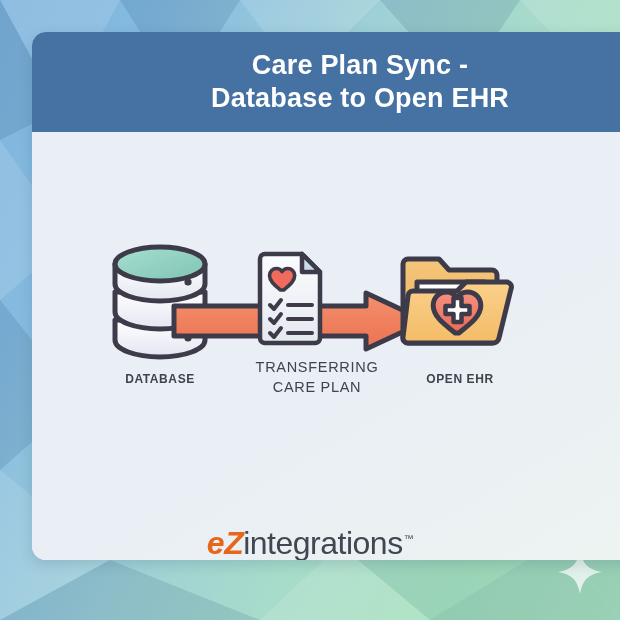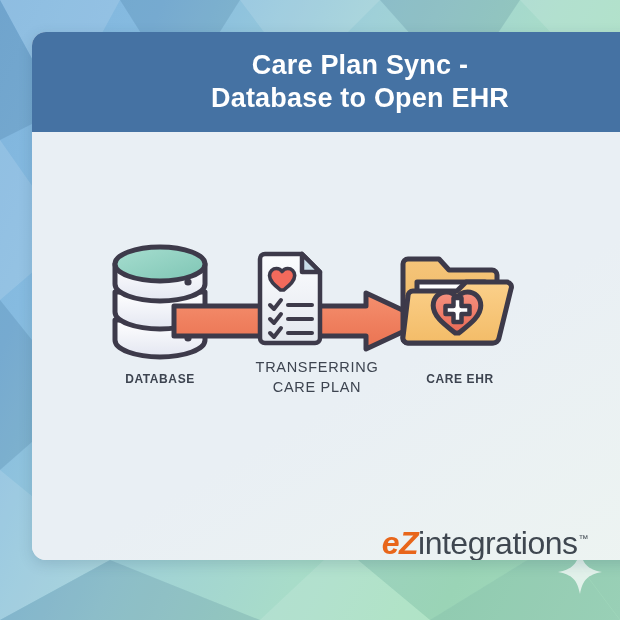--- a/index.html
+++ b/index.html
@@ -134,21 +134,21 @@
     line-height: 1.35;
     white-space: pre-line;
   }
 
   
   #logo {
     position: absolute;
     left: 0;
     top: 395px;
     width: 556px;
-    text-align: right;
+    text-align: center;
     text-decoration: underline;
   }
 
   #logo-text {
     font-size: 32px;
     letter-spacing: -0.5px;
     line-height: 1;
     display: inline-block;
     position: relative;
   }
@@ -304,21 +304,21 @@
 
             <path d="M8,22 A5,5 0 0 1 13,17 L44,17 L54,28 L97,28 A5,5 0 0 1 102,33 L102,96 A5,5 0 0 1 97,101 L13,101 A5,5 0 0 1 8,96 Z" fill="url(#folderBack)" stroke="#3d3a4a" stroke-width="5" stroke-linejoin="round"></path>
 
             <path d="M22,40 L90,40 L90,92 L22,92 Z" fill="#ffffff" stroke="#3d3a4a" stroke-width="5" stroke-linejoin="round"></path>
 
             <path d="M18,49 L62,49 L71,40 L112,40 A5,5 0 0 1 116,47 L104,96 A6,6 0 0 1 98,101 L13,101 A5,5 0 0 1 8,95 L13,54 A5,5 0 0 1 18,49 Z" fill="url(#folderFront)" stroke="#3d3a4a" stroke-width="5" stroke-linejoin="round"></path>
 
             <path d="M62,91 C50,81.5 40,74 40,63.5 C40,55.6 46,50 53.2,50 C57.5,50 61.5,52.2 63.8,55.8 C66.1,52.2 70.1,50 74.4,50 C81.6,50 87.6,55.6 87.6,63.5 C87.6,74 77.6,81.5 65.6,91 Z" transform="translate(-1.8,0)" fill="url(#heartFill)" stroke="#3d3a4a" stroke-width="5" stroke-linejoin="round"></path>
             <path d="M58,62 L66,62 L66,54 L74,54 L74,62 L82,62 L82,70 L74,70 L74,78 L66,78 L66,70 L58,70 Z" transform="translate(-8,-0.5) scale(1) translate(8,0.5) translate(-7.5,2)" fill="#ffffff" stroke="#3d3a4a" stroke-width="4.5" stroke-linejoin="round"></path>
           </svg>
-          <div class="node-label">CARE EHR</div>
+          <div class="node-label">OPEN EHR</div>
         </div>
 
       </div>
 
       <div id="logo">
         <span id="logo-text">
           <span id="logo-ez">eZ</span><span id="logo-rest">integrations</span><span id="logo-tm">™</span>
         </span>
       </div>
 

